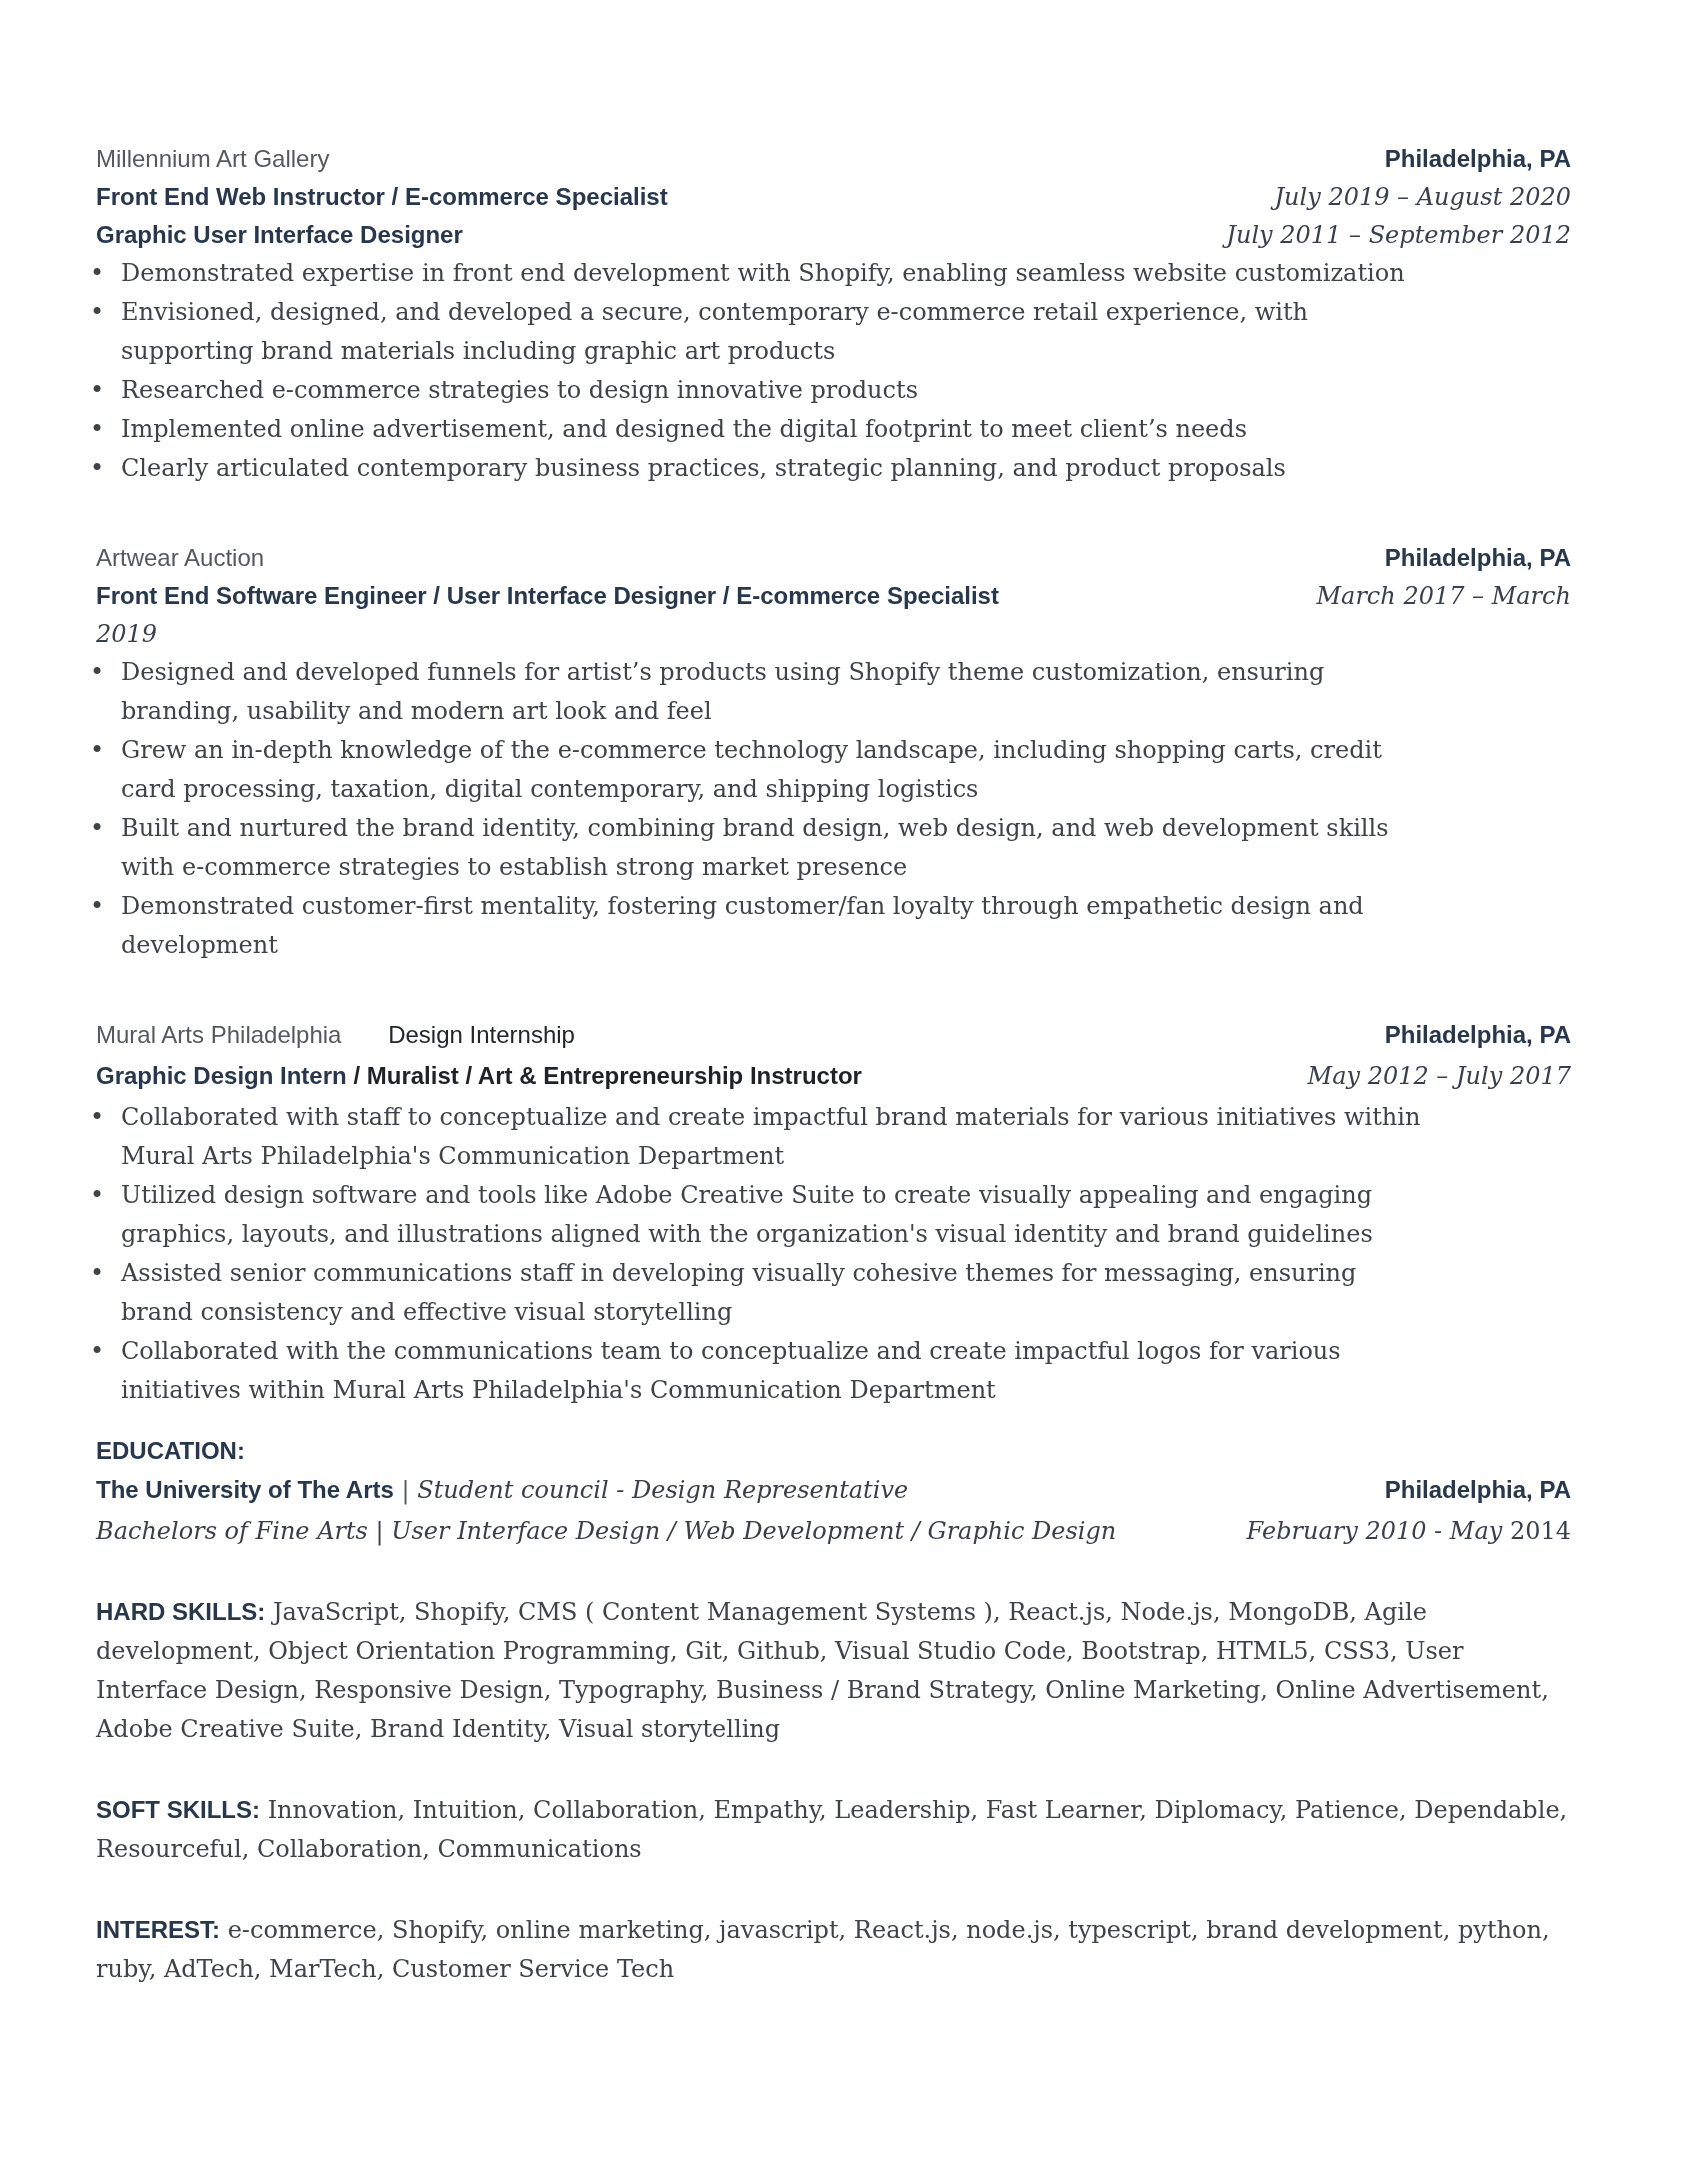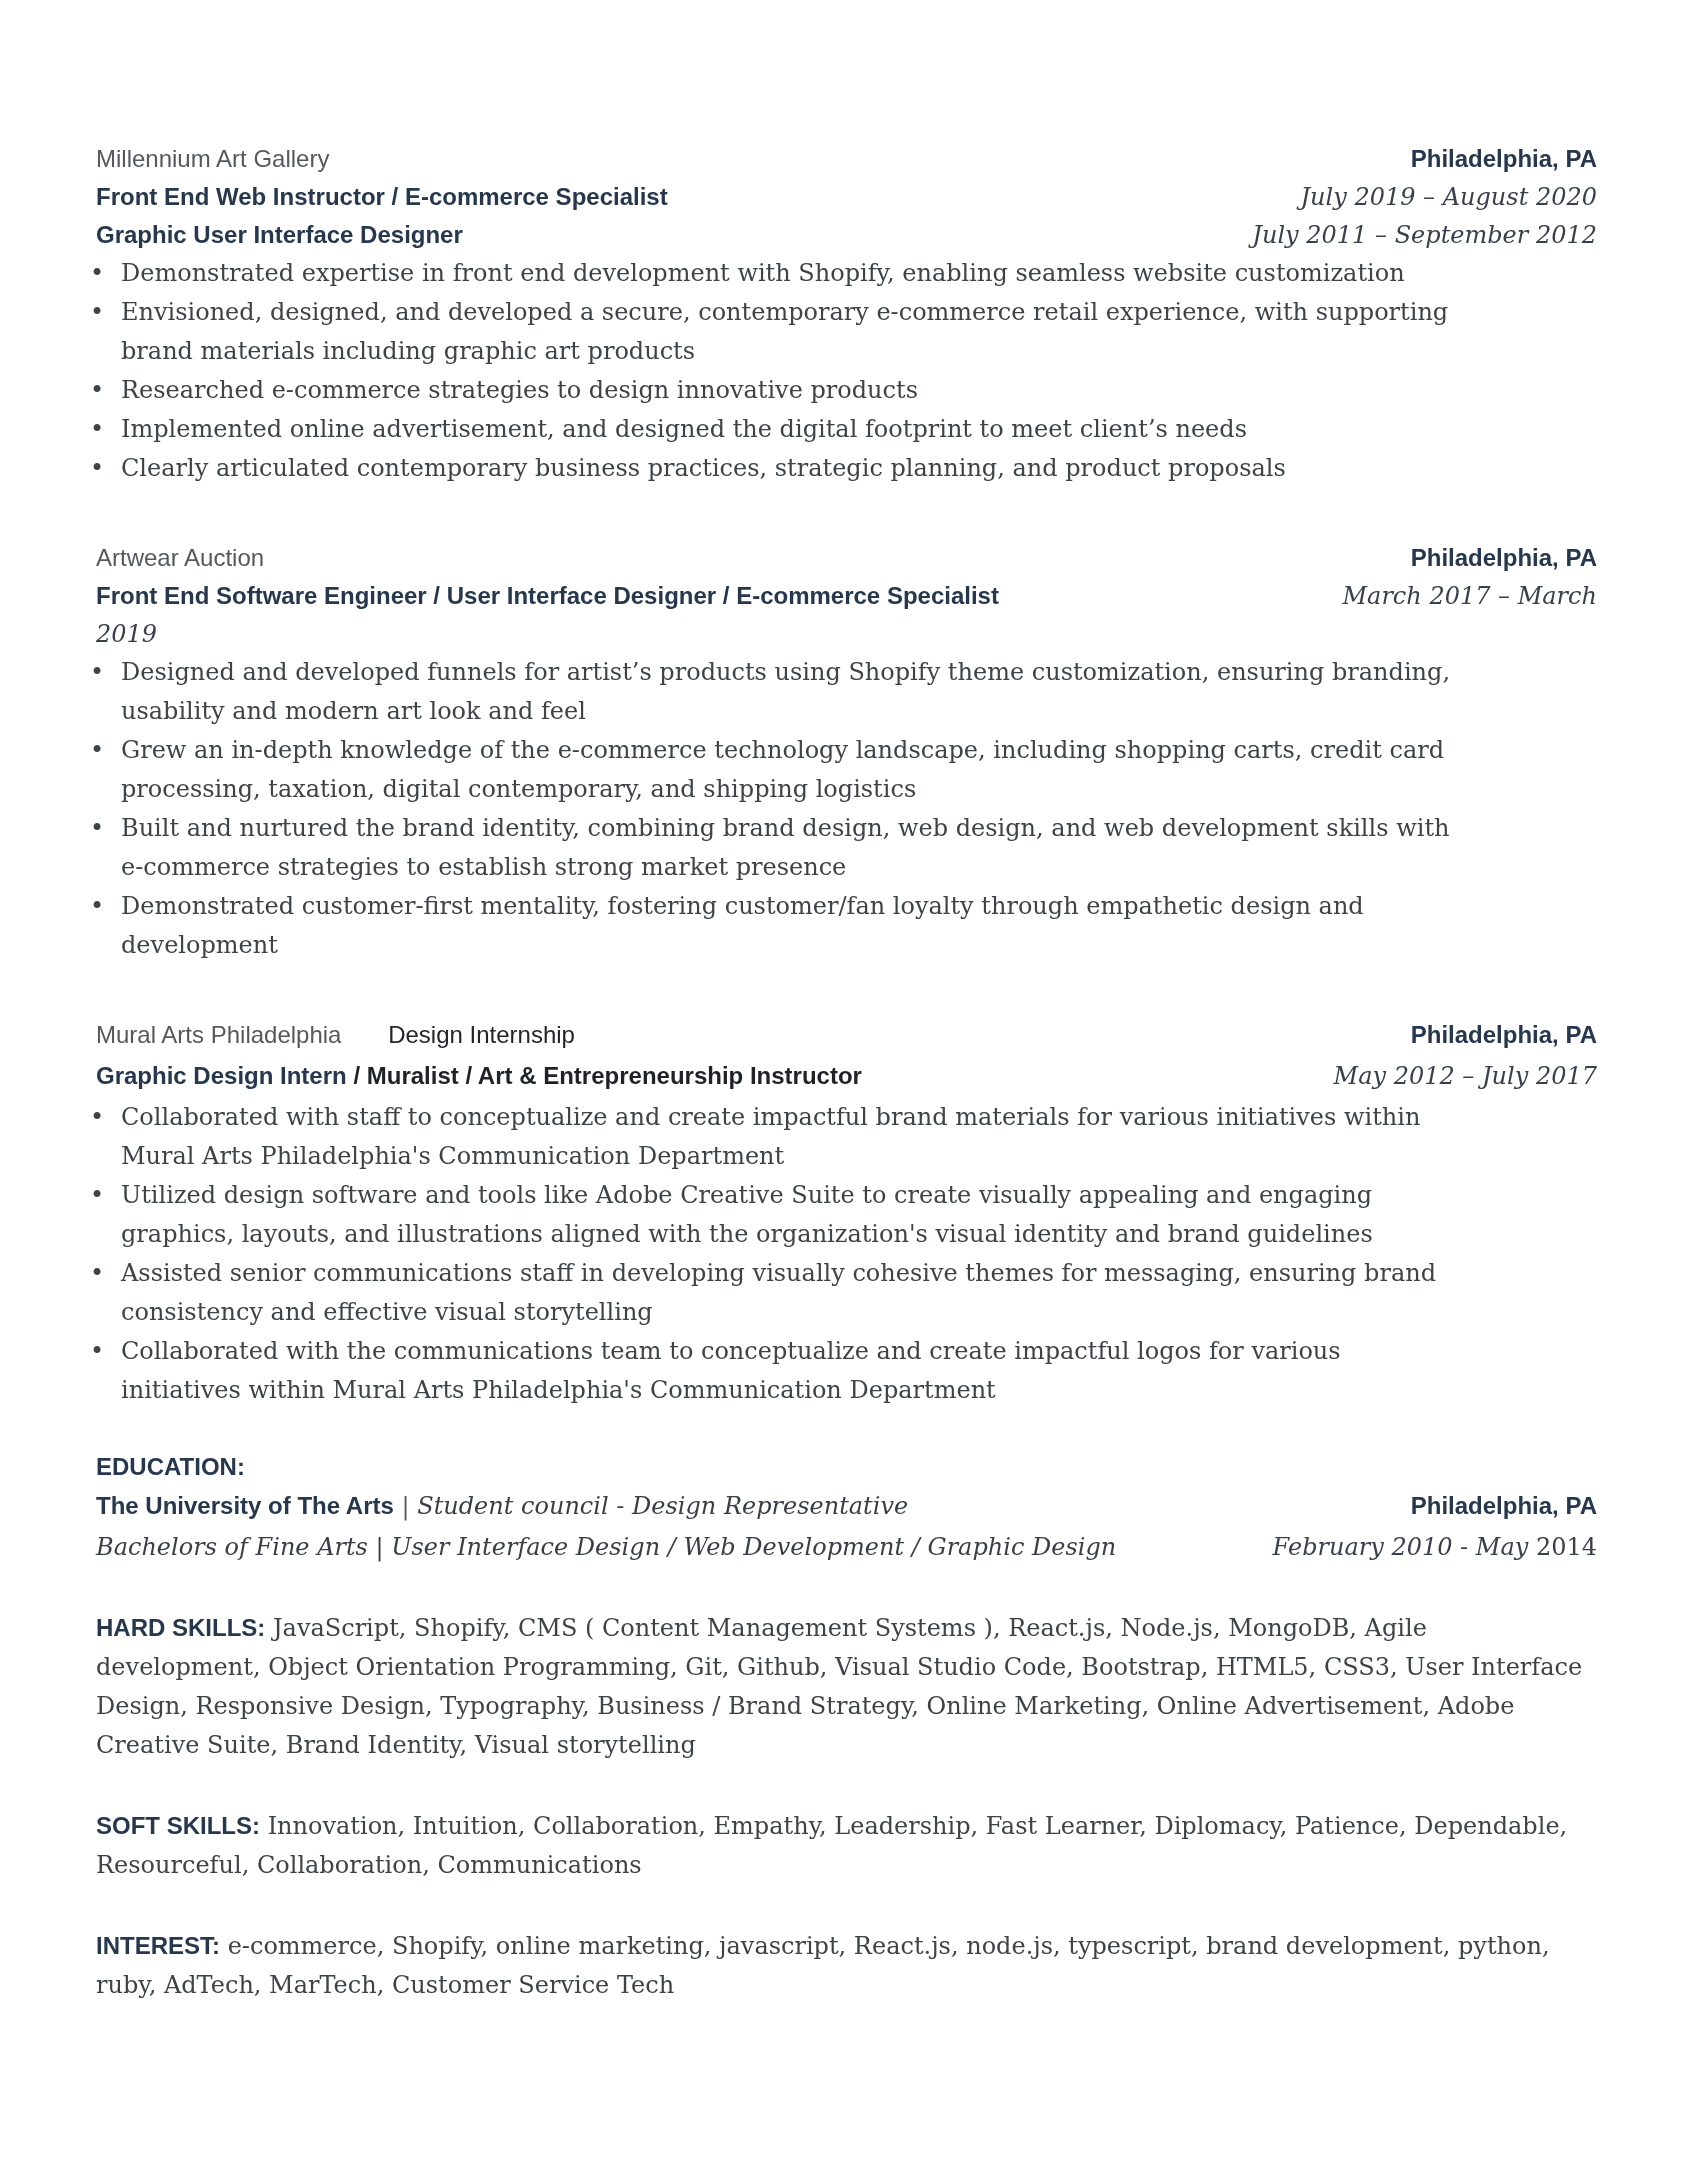--- a/index.html
+++ b/index.html
@@ -1,42 +1,42 @@
 <!DOCTYPE html>
 <html><head>
 <meta charset="utf-8">
 <style>
   html,body { margin:0; padding:0; background:#ffffff; }
   .page {
     position:relative;
     width:1683px; height:2114px;
     box-sizing:border-box;
     background:#ffffff;
-    padding:140px 86px 0 96px;
+    padding:140px 112px 0 96px;
     overflow:hidden;
     font-family:"DejaVu Serif", serif;
     border-radius:7px;
   }
   .row { display:flex; justify-content:space-between; align-items:baseline; line-height:38px; }
   .company { font-family:"Liberation Sans", sans-serif; font-size:24px; color:#55595e; }
   .company-suffix { font-family:"Liberation Sans", sans-serif; font-size:24px; color:#22262b;margin-left:40px; }
   .location { font-family:"Liberation Sans", sans-serif; font-size:24px; font-weight:bold; color:#26374e; white-space:nowrap; }
   .title { font-family:"Liberation Sans", sans-serif; font-size:24px; font-weight:bold; color:#26374e; padding-right:30px; }
   .title-secondary { font-family:"Liberation Sans", sans-serif; font-size:24px; font-weight:bold; color:#1f2328; }
   .dates { font-size:24px; font-style:italic; color:#39404d; white-space:nowrap; }
   .dates-overflow { font-size:24px; font-style:italic; color:#39404d; line-height:38px; }
   .bullets { list-style:none; margin:0; padding:0; }
   .bullets li {
     position:relative;
     padding:0 139px 0 25px;
     font-size:24px; line-height:39px; color:#3e4347;
   }
   .bullets li::before { content:"\2022"; position:absolute; left:-6px; top:0; color:#3e4347; }
   .job + .job { margin-top:51px; }
-  .education { margin-top:38px; }
+  .education { margin-top:22px; }
   .edu-heading { font-family:"Liberation Sans", sans-serif; font-size:24px; font-weight:bold; color:#26374e; line-height:38px; }
   .edu-school { font-family:"Liberation Sans", sans-serif; font-size:24px; font-weight:bold; color:#26374e; }
   .edu-sep { font-size:24px; color:#55595e; }
   .edu-role { font-size:24px; font-style:italic; color:#3a3f47; }
   .edu-degree { font-size:24px; font-style:italic; color:#3a3f47; padding-right:30px; }
   .edu-left { line-height:39px; }
   .dates-upright { font-style:normal; }
   .para { margin-top:41px; font-size:24px; line-height:39px; color:#3e4347; }
   .para .label { font-family:"Liberation Sans", sans-serif; font-weight:bold; color:#26374e; }
 </style>

